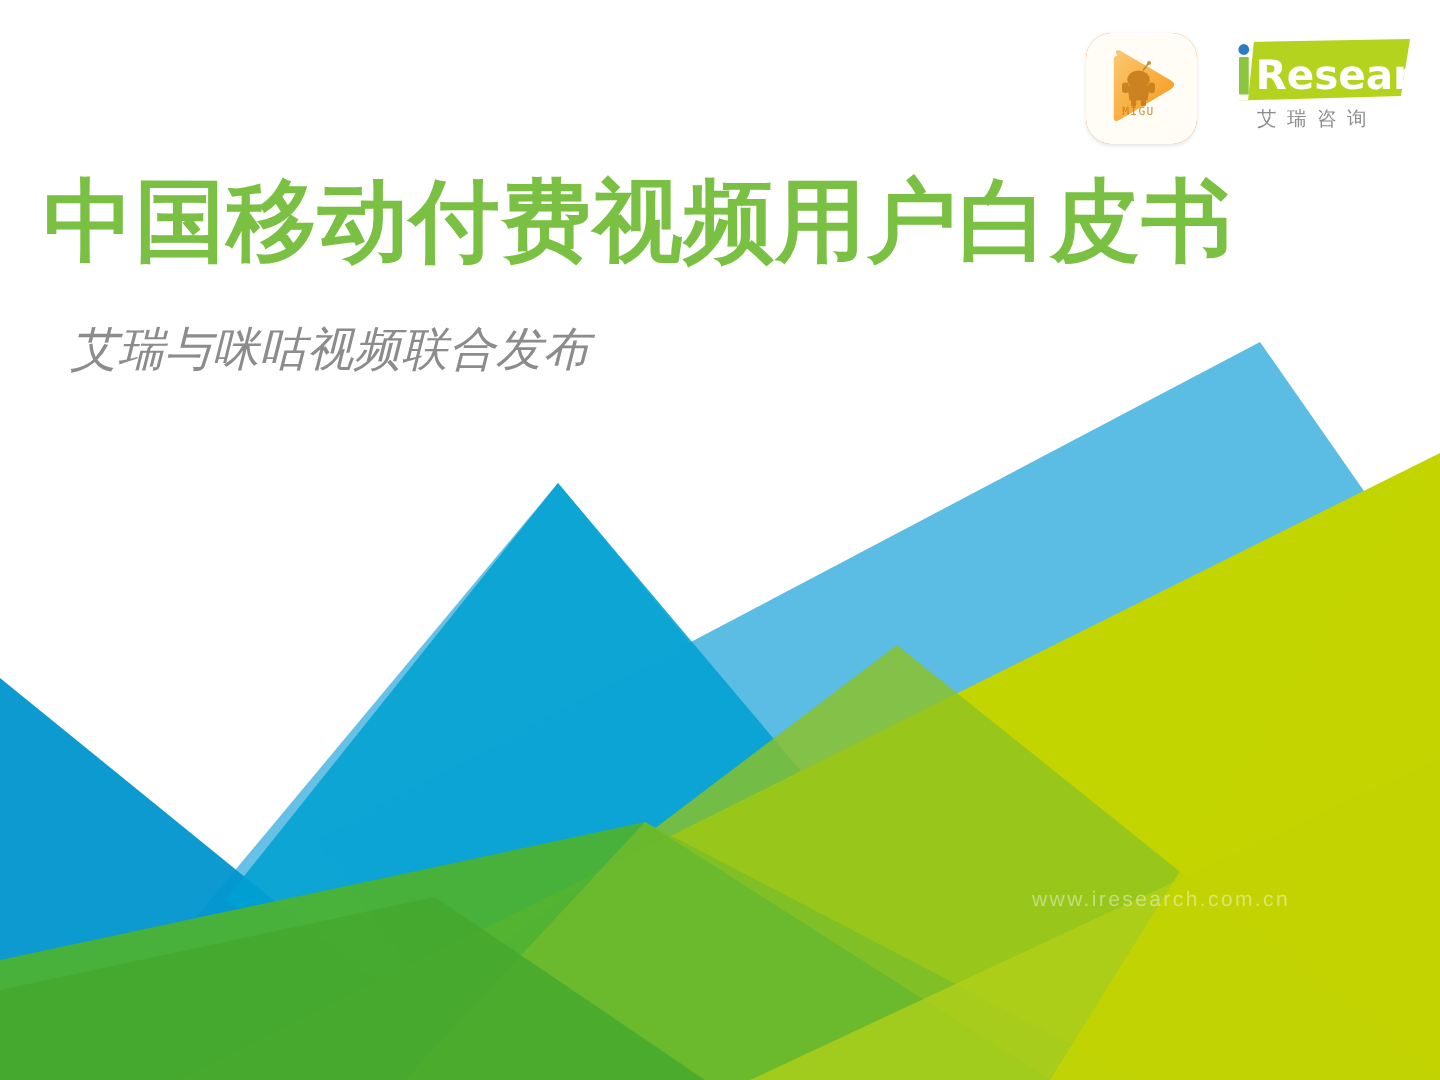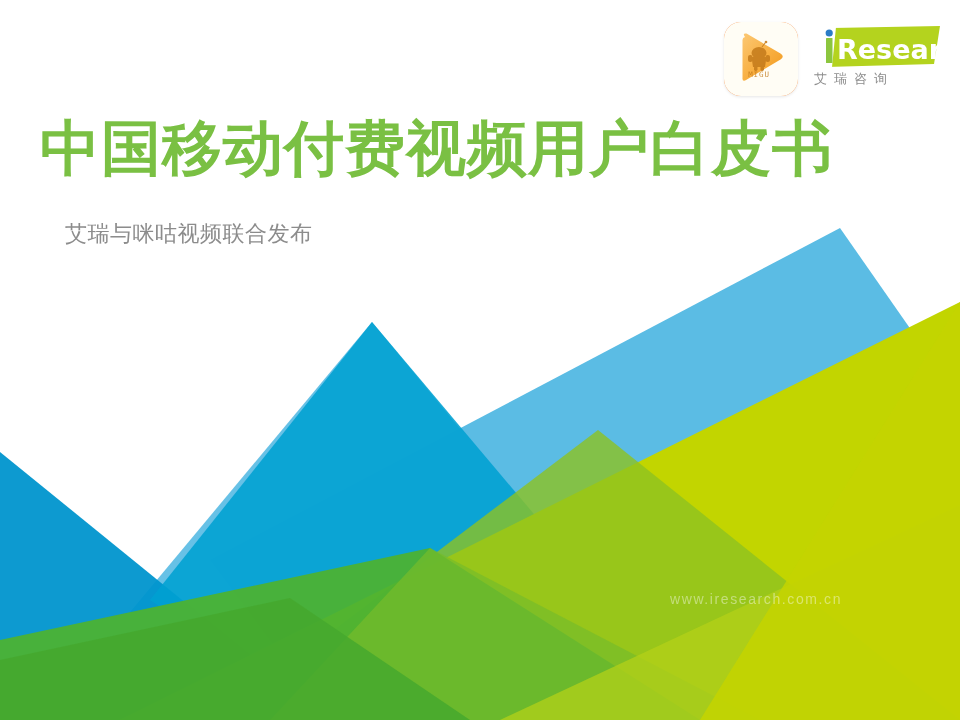--- a/index.html
+++ b/index.html
@@ -60,55 +60,57 @@
   }
   .ires-mark { position: absolute; left: 0; top: 2px; }
   .ires-cn {
     position: absolute;
     left: 2px;
     top: 48px;
     width: 128px;
     font-size: 13px;
     color: #8d8d8d;
     letter-spacing: 7px;
+    text-align: center;
     white-space: nowrap;
     font-family: "DejaVu Sans", "Liberation Sans", sans-serif;
   }
 
   
   #title {
     position: absolute;
-    left: 40px;
+    left: 29px;
     top: 112px;
     z-index: 6;
     font-size: 60px;
     line-height: 72px;
     font-weight: bold;
     color: #7ac043;
     letter-spacing: 1px;
     white-space: nowrap;
     font-family: "DejaVu Sans", "Liberation Sans", sans-serif;
   }
   #subtitle {
     position: absolute;
-    left: 65px;
+    left: 47px;
     top: 212px;
     z-index: 6;
-    font-size: 22px;
+    font-size: 31px;
     line-height: 43px;
     color: #8c8c8c;
     letter-spacing: 0.5px;
     font-family: "DejaVu Sans", "Liberation Sans", sans-serif;
+    font-style: italic;
   }
   #subtitle .line { display: block; white-space: nowrap; }
 
   
   #watermark {
     position: absolute;
-    left: 670px;
+    left: 688px;
     top: 591px;
     z-index: 4;
     font-size: 14px;
     letter-spacing: 1.6px;
     color: rgba(255,255,255,0.42);
     white-space: nowrap;
     font-family: "Liberation Sans", sans-serif;
   }
 </style>
 </head>

